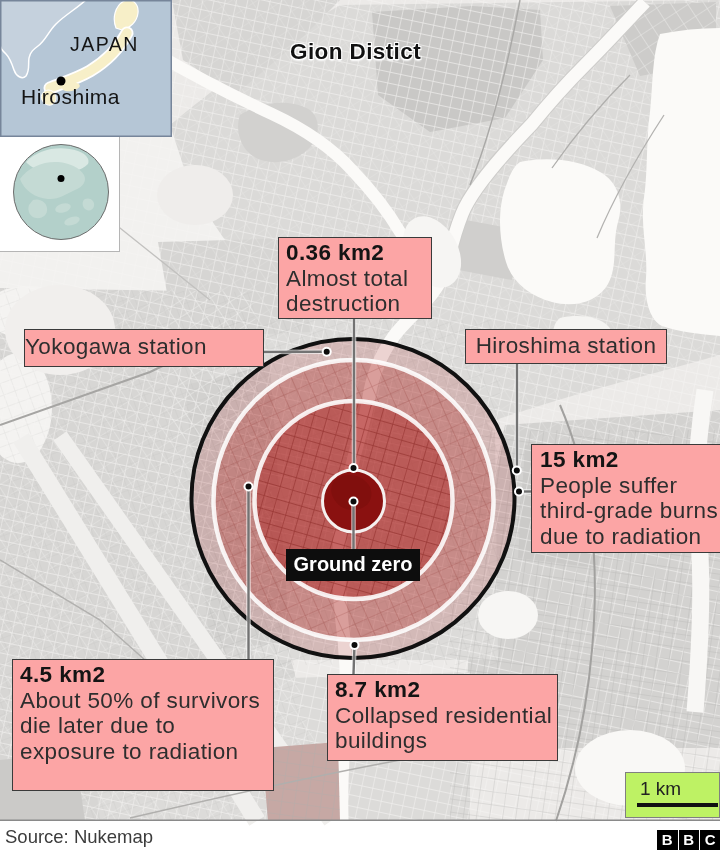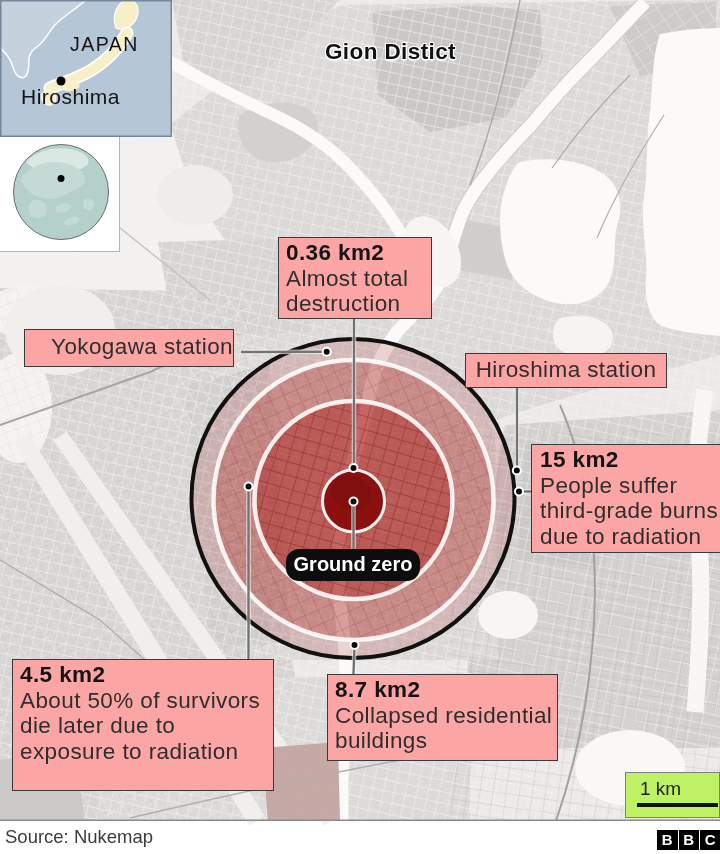--- a/index.html
+++ b/index.html
@@ -177,41 +177,41 @@
       <circle cx="248.5" cy="486.5" r="3"></circle>
       <circle cx="326.7" cy="351.7" r="3"></circle>
       <circle cx="516.8" cy="470.5" r="3"></circle>
       <circle cx="519" cy="491.5" r="3"></circle>
     </g>
   </g>
 
   <rect x="0" y="819.5" width="720" height="1.5" fill="#8a8a8a"></rect>
 </svg>
 
-<div class="abs" style="left:290px;top:39px;width:166px;text-align:right;font-size:22.5px;letter-spacing:0.4px;font-weight:bold;color:#111;
+<div class="abs" style="left:290px;top:39px;width:166px;text-align:left;font-size:22.5px;letter-spacing:0.4px;font-weight:bold;color:#111;
      text-shadow:-1px -1px 0 #fff,1px -1px 0 #fff,-1px 1px 0 #fff,1px 1px 0 #fff,0 2px 2px #fff;">Gion Distict</div>
 
 <div class="box" style="left:278px;top:237px;width:154px;height:82px;padding:2px 0 0 7px;">
   <b>0.36 km2</b><br>Almost total<br>destruction</div>
 
-<div class="box" style="left:24px;top:329px;width:210px;height:38px;text-align:right;line-height:34px;">Yokogawa station</div>
-
-<div class="box" style="left:465px;top:329px;width:202px;height:35px;text-align:center;line-height:31px;margin-top:24px;">Hiroshima station</div>
+<div class="box" style="left:24px;top:329px;width:240px;height:38px;text-align:left;line-height:34px;">Yokogawa station</div>
+
+<div class="box" style="left:465px;top:329px;width:202px;height:35px;text-align:center;line-height:31px;">Hiroshima station</div>
 
 <div class="box" style="left:531px;top:444px;width:193px;height:109px;padding:2px 0 0 8px;">
   <b>15 km2</b><br>People suffer<br>third-grade burns<br>due to radiation</div>
 
 <div class="box" style="left:12px;top:659px;width:262px;height:132px;padding:2px 0 0 7px;">
   <b>4.5 km2</b><br>About 50% of survivors<br>die later due to<br>exposure to radiation</div>
 
 <div class="box" style="left:327px;top:674px;width:231px;height:87px;padding:2px 0 0 7px;">
   <b>8.7 km2</b><br>Collapsed residential<br>buildings</div>
 
 <div class="abs" style="left:286px;top:549px;width:134px;height:32px;background:#0d0d0d;color:#fff;
-     font-size:20px;font-weight:bold;text-align:center;line-height:31px;border-radius:13px;">Ground zero</div>
+     font-size:20px;font-weight:bold;text-align:center;line-height:31px;">Ground zero</div>
 
 <div class="abs" style="left:0;top:0;width:172px;height:137px;">
 <svg width="172" height="137" viewBox="0 0 172 137">
 
   <rect x="0" y="0" width="172" height="137" fill="#b5c6d6"></rect>
 
   <path d="M0,-2 L88,-2 C78,8 66,14 56,24 C48,32 46,40 38,46 C34,49 30,52 29,58 C28,64 30,70 26,76 C22,80 16,76 14,70 C12,64 10,58 6,54 C2,50 0,48 0,44 Z" fill="#c5d1dd" stroke="#ffffff" stroke-width="1.5"></path>
 
   <path d="M116,28 C112,18 115,6 124,1 C132,-3 139,4 138,13 C137,22 130,28 122,30 Z" fill="#f7efc8" stroke="#ffffff" stroke-width="1.2"></path>
 

